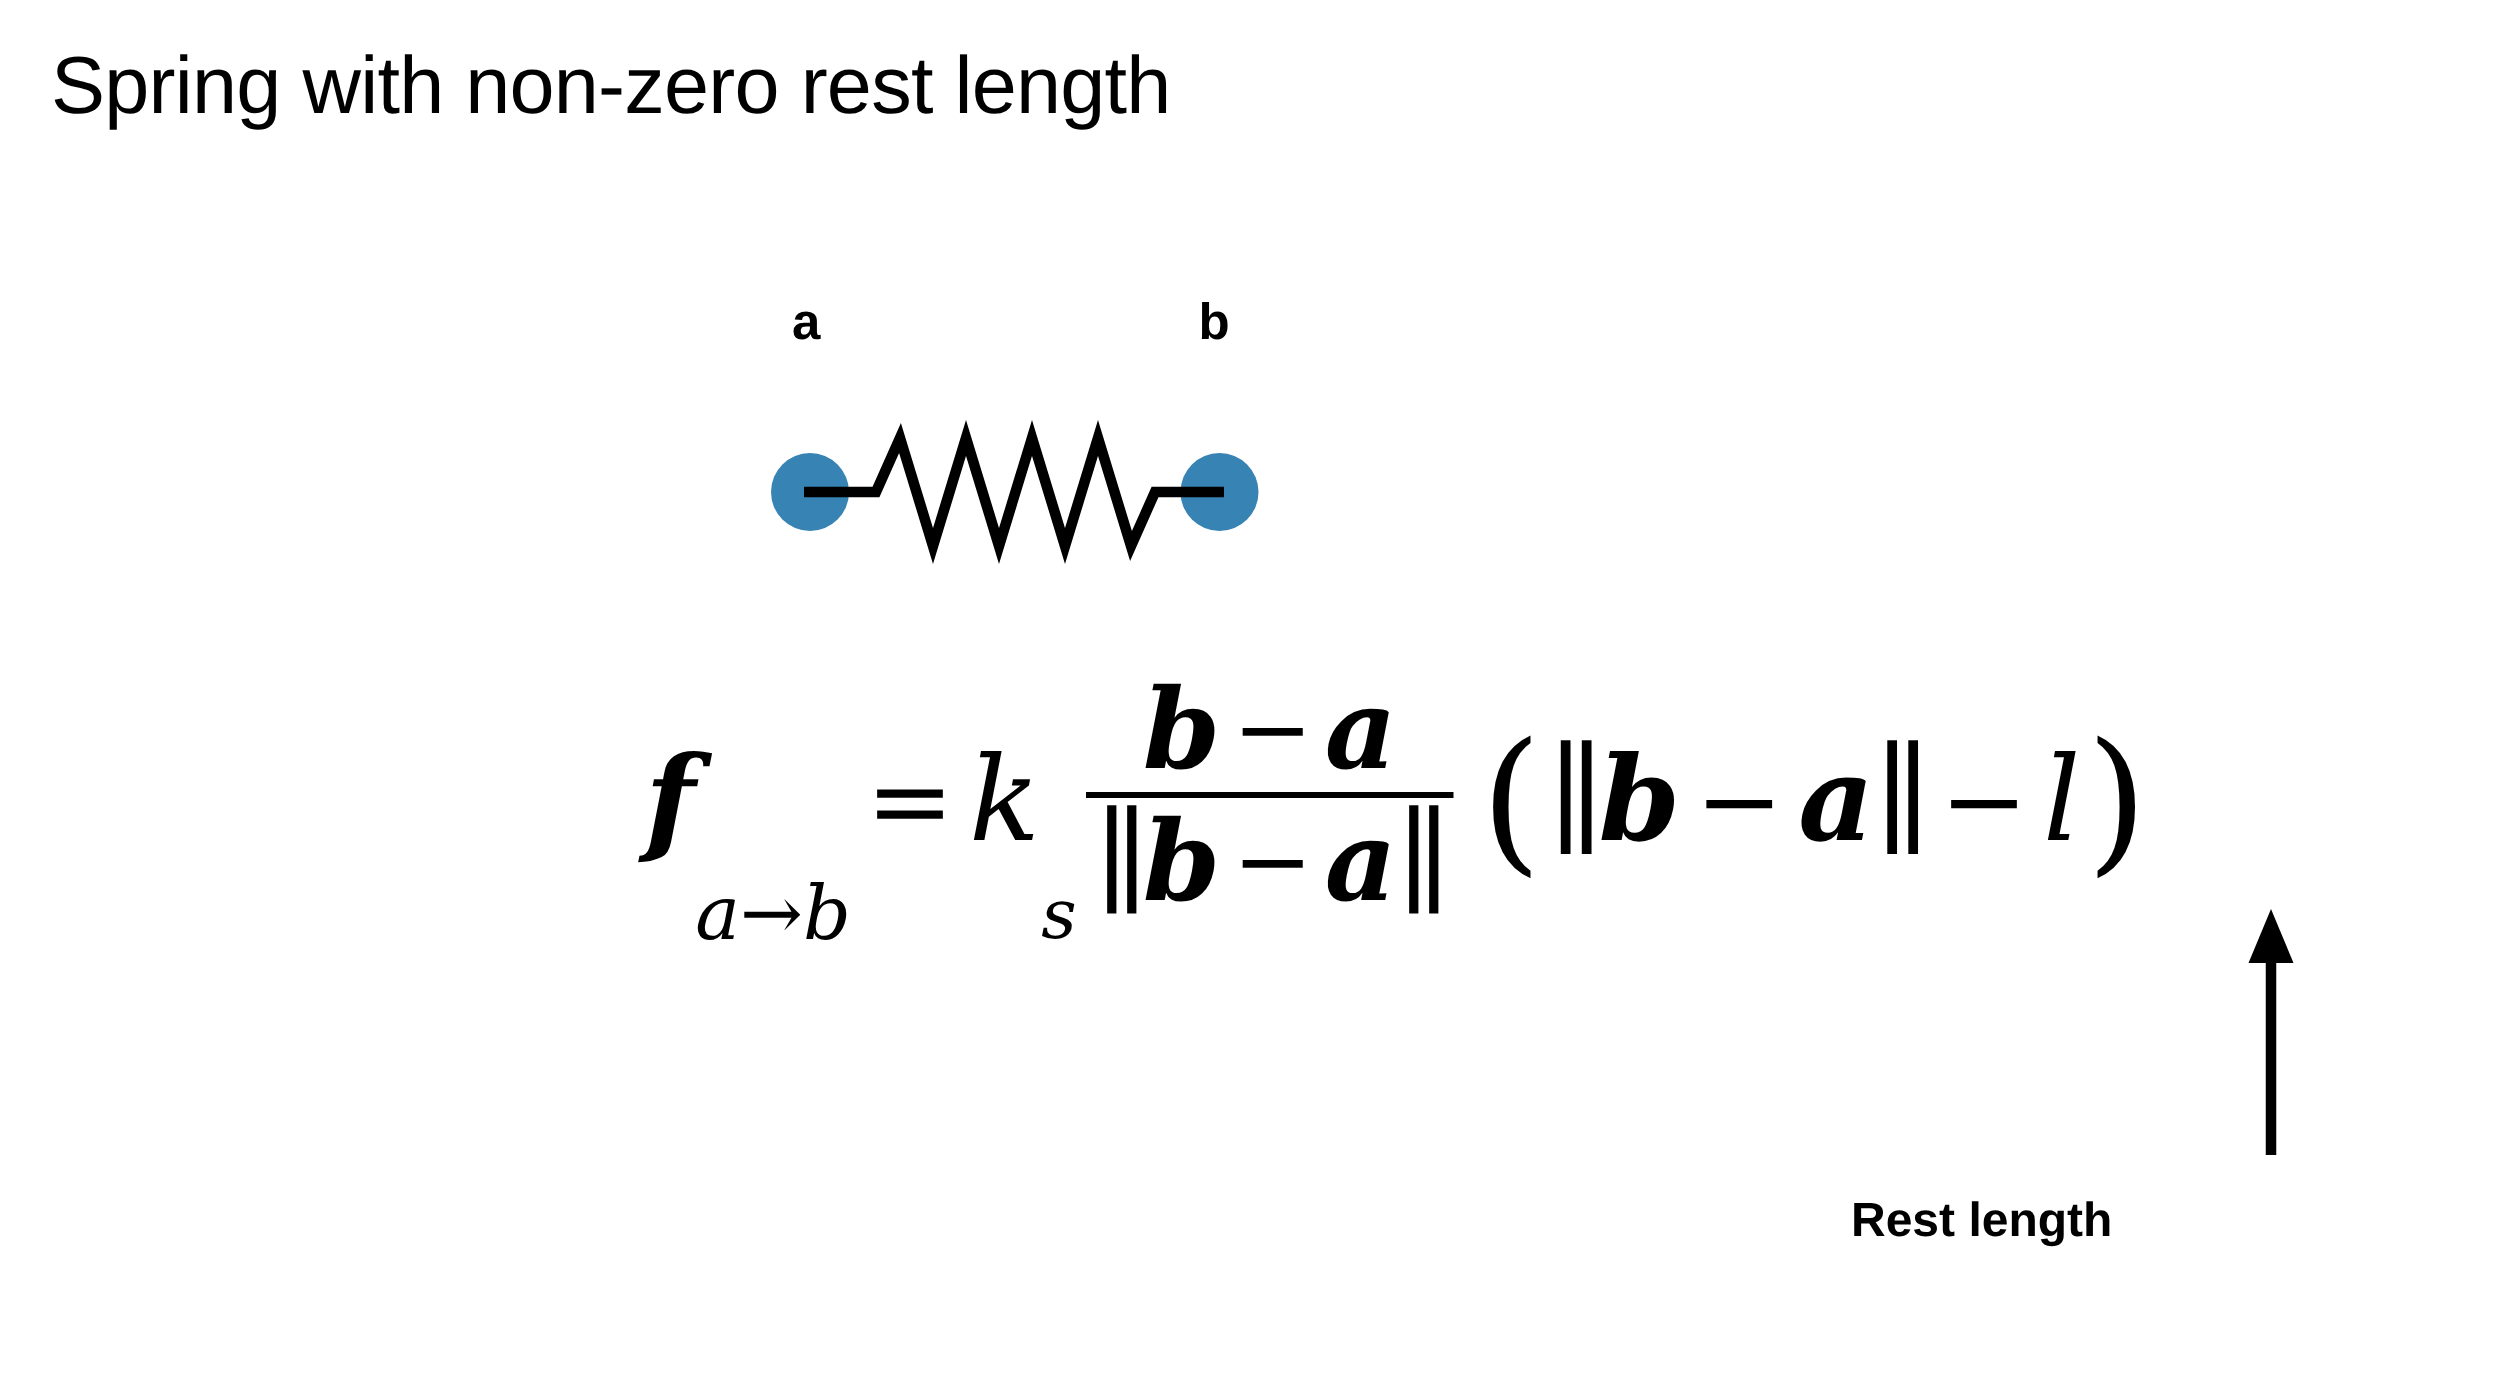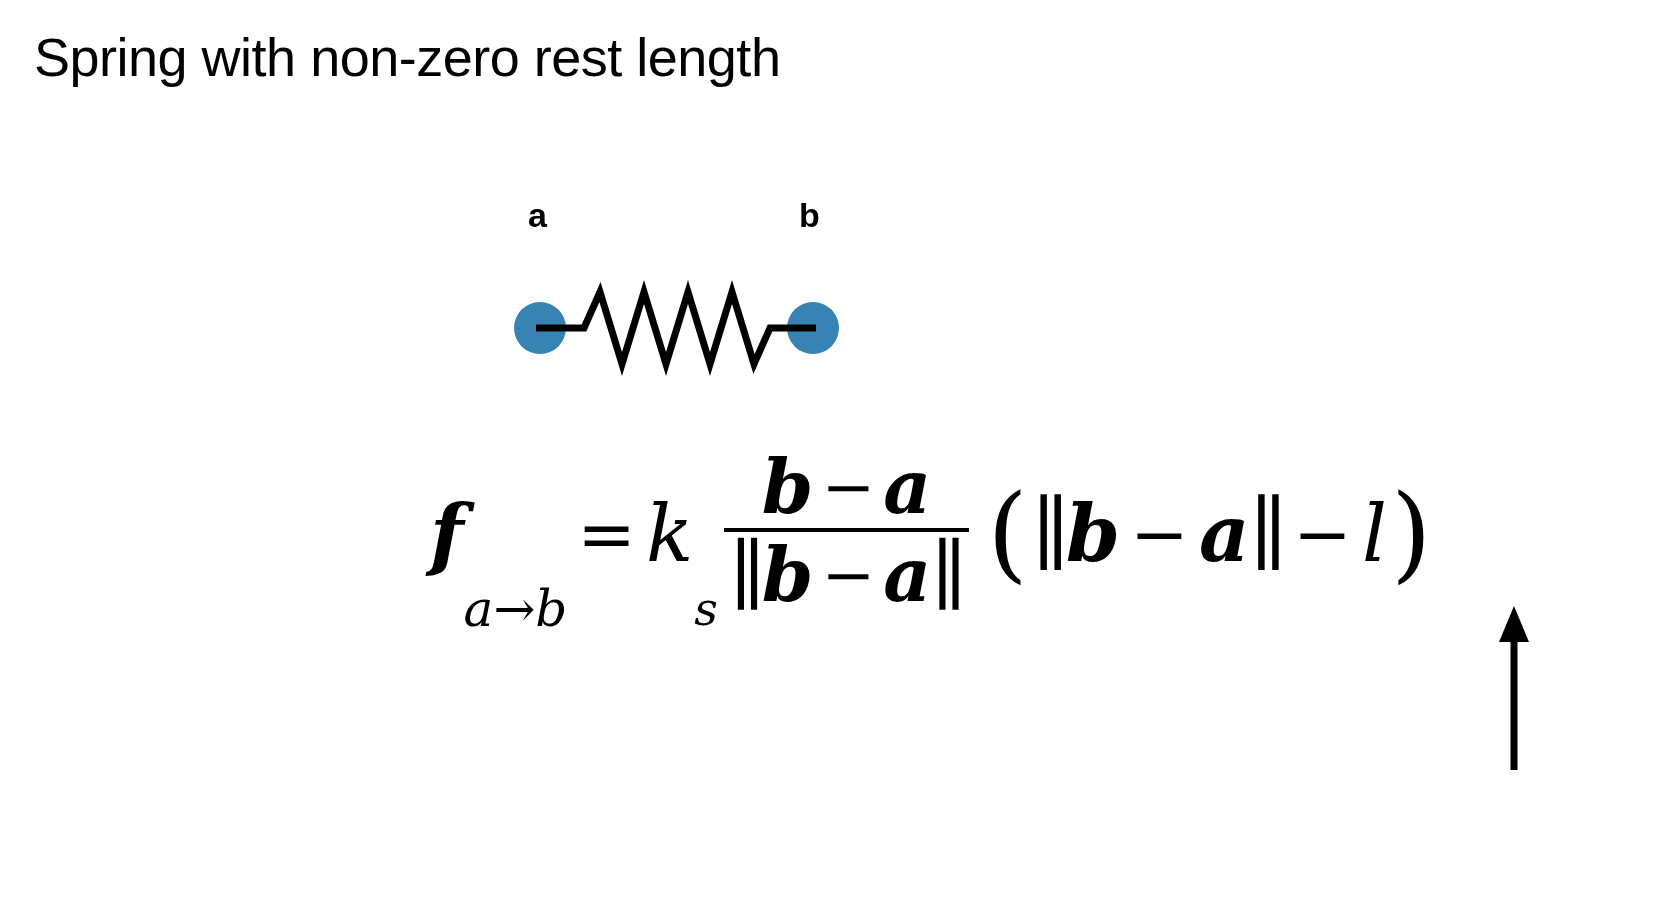--- a/index.html
+++ b/index.html
@@ -233,14 +233,15 @@
       <span class="mi">l</span>
       <span class="paren-r">)</span>
     </div>
   </div>
 
   <svg id="annotation-arrow" viewBox="0 0 56 170">
     <line x1="28" y1="170" x2="28" y2="34" stroke="#000000" stroke-width="7"></line>
     <polygon points="28,6 13,42 43,42" fill="#000000"></polygon>
   </svg>
 
+  <div id="annotation-label">Rest length</div>
 
 </div>
 
 </body></html>

